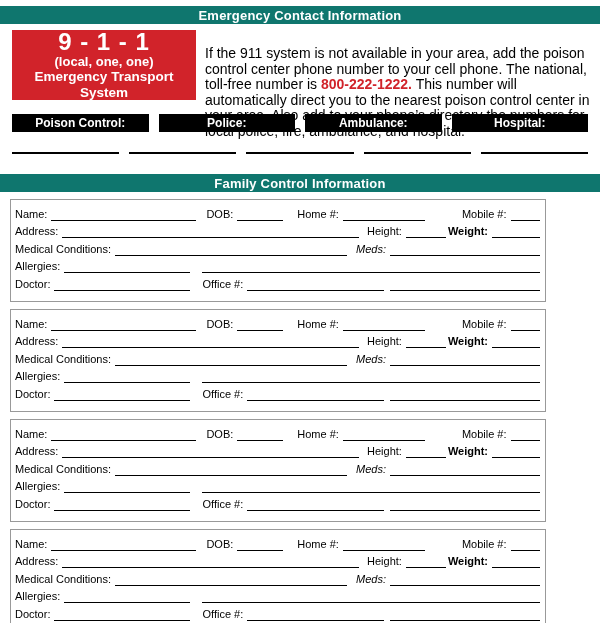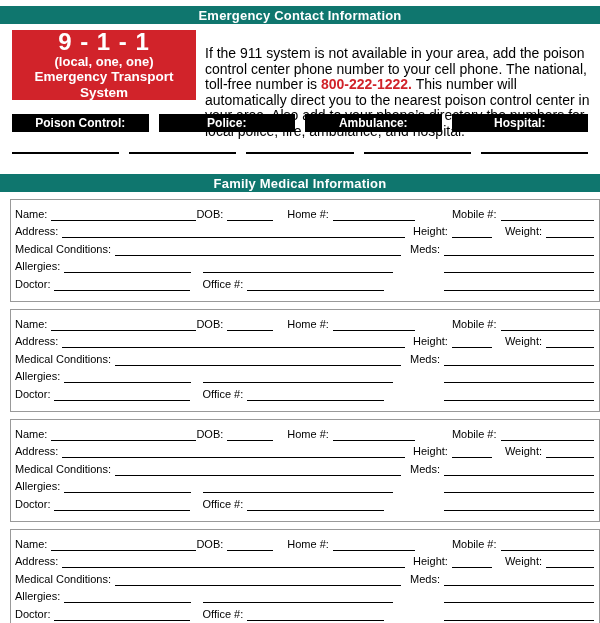--- a/index.html
+++ b/index.html
@@ -47,37 +47,37 @@
     font-weight: bold; font-size: 12px;
   }
   .service-lines {
     position: absolute; top: 140px; left: 12px; right: 12px;
     display: flex; gap: 10px; height: 14px;
   }
   .service-line { flex: 1; border-bottom: 2px solid #000; }
 
   
   .member-block {
-    position: absolute; left: 10px; width: 590px; height: 103px;
+    position: absolute; left: 10px; width: 536px; height: 103px;
     border: 1px solid #999; box-sizing: border-box;
     padding: 3px 5px 0 4px;
   }
   #mb1 { top: 199px; } #mb2 { top: 309px; } #mb3 { top: 419px; } #mb4 { top: 529px; }
 
   .m-row { display: flex; align-items: flex-end; height: 17.5px; font-size: 11px; }
   .lbl   { white-space: nowrap; padding-right: 4px; line-height: 13px; }
   .line  { border-bottom: 1px solid #000; height: 13px; box-sizing: border-box; }
 
   .fx   { flex: 1; }
   .mla  { margin-left: auto; }
   .ml6  { margin-left: 8px; }
-  .ml9  { margin-left: 9px; }
-  .ml10 { }
+  .ml9  { margin-left: 9px; font-style: italic; }
+  .ml10 { margin-left: 10px; }
   .ml12 { margin-left: 12px; }
-  .ml13 { margin-left: 13px; }
+  .ml13 { margin-left: 2px; font-weight: bold; }
   .ml14 { margin-left: 14px; }
   .ml17 { margin-left: 17px; padding-left: 20px; }
   .w40  { width: 40px; }  .w46  { width: 46px; }  .w48  { width: 48px; }
   .w82  { width: 82px; }  .w127 { width: 127px; } .w136 { width: 136px; }
   .w137 { width: 137px; } .w145 { width: 145px; } .w150 { width: 150px; }
   .w190 { width: 190px; }
 </style>
 </head>
 <body>
 
@@ -110,21 +110,21 @@
 
 <div class="service-lines">
   <div class="service-line"></div>
   <div class="service-line"></div>
   <div class="service-line"></div>
   <div class="service-line"></div>
   <div class="service-line"></div>
 </div>
 
 <div class="bar" id="bar-family">
-  <span>Family Medical Information</span>
+  <span>Family Control Information</span>
 </div>
 
 <div class="member-block" id="mb1">
   <div class="m-row">
     <span class="lbl">Name:</span>
     <div class="line w145"></div>
     <span class="lbl ml10">DOB:</span>
     <div class="line w46"></div>
     <span class="lbl ml14">Home #:</span>
     <div class="line w82"></div>

